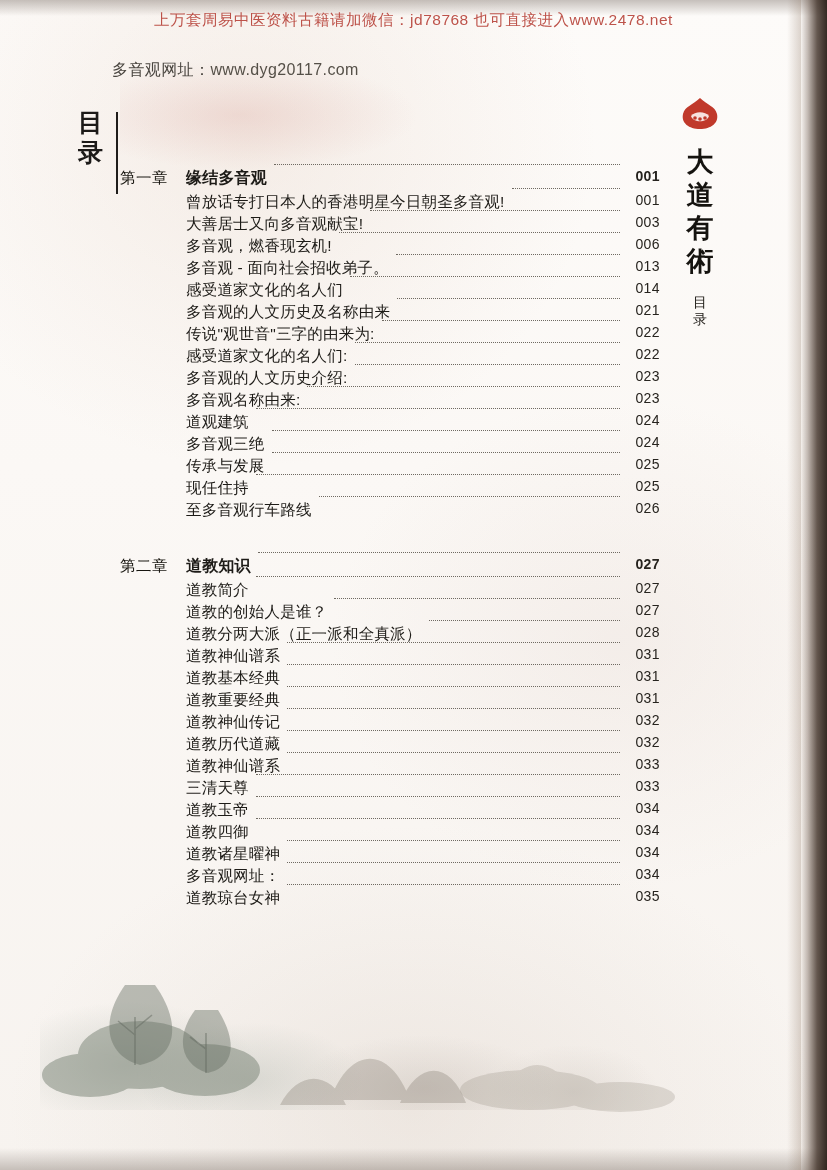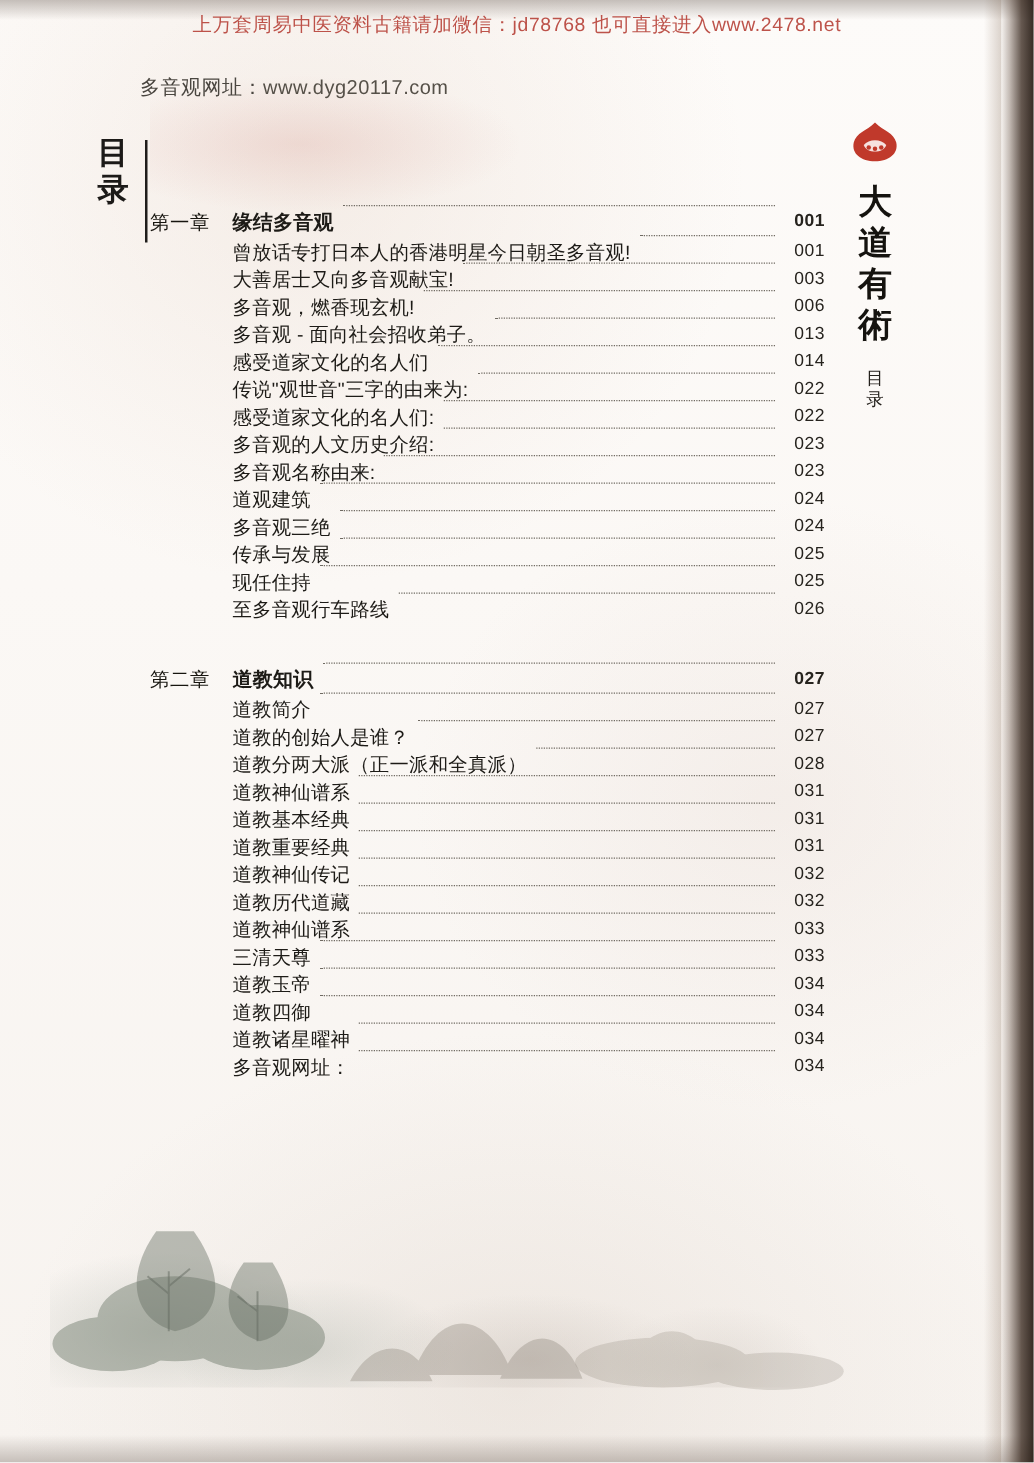--- a/index.html
+++ b/index.html
@@ -344,20 +344,25 @@
         <span class="title">多音观 - 面向社会招收弟子。</span>
         <span class="leader"></span>
         <span class="pageno">013</span>
       </div>
       <div class="entry">
         <span class="title">感受道家文化的名人们</span>
         <span class="leader"></span>
         <span class="pageno">014</span>
       </div>
       <div class="entry">
+        <span class="title">多音观的人文历史及名称由来</span>
+        <span class="leader"></span>
+        <span class="pageno">021</span>
+      </div>
+      <div class="entry">
         <span class="title">传说"观世音"三字的由来为:</span>
         <span class="leader"></span>
         <span class="pageno">022</span>
       </div>
       <div class="entry">
         <span class="title">感受道家文化的名人们:</span>
         <span class="leader"></span>
         <span class="pageno">022</span>
       </div>
       <div class="entry">
@@ -473,16 +478,21 @@
       <div class="entry">
         <span class="title">道教诸星曜神</span>
         <span class="leader"></span>
         <span class="pageno">034</span>
       </div>
       <div class="entry">
         <span class="title">多音观网址：</span>
         <span class="leader"></span>
         <span class="pageno">034</span>
       </div>
+      <div class="entry">
+        <span class="title">道教琼台女神</span>
+        <span class="leader"></span>
+        <span class="pageno">035</span>
+      </div>
     </div>
 
   </div>
 </div>
 
 </body></html>

